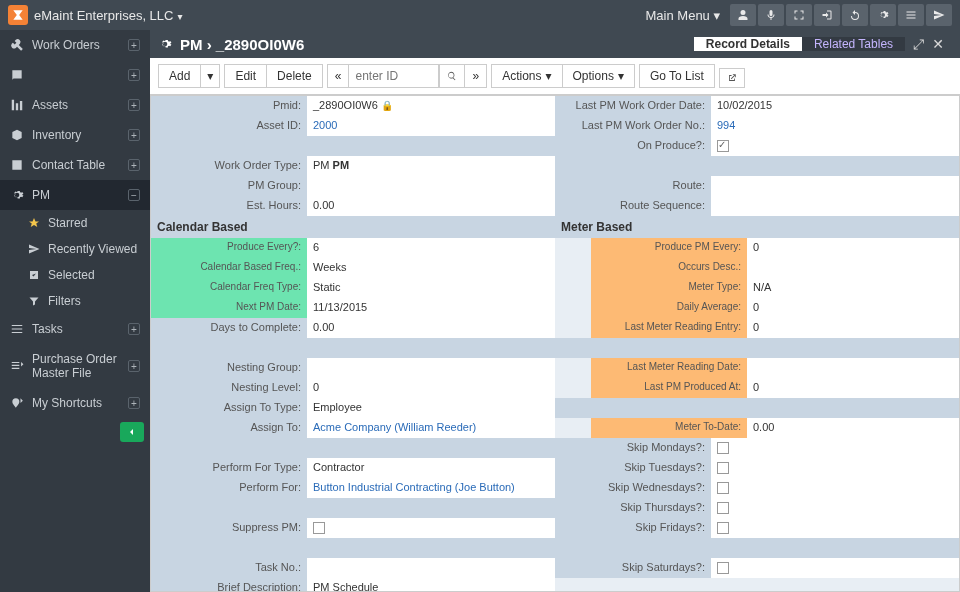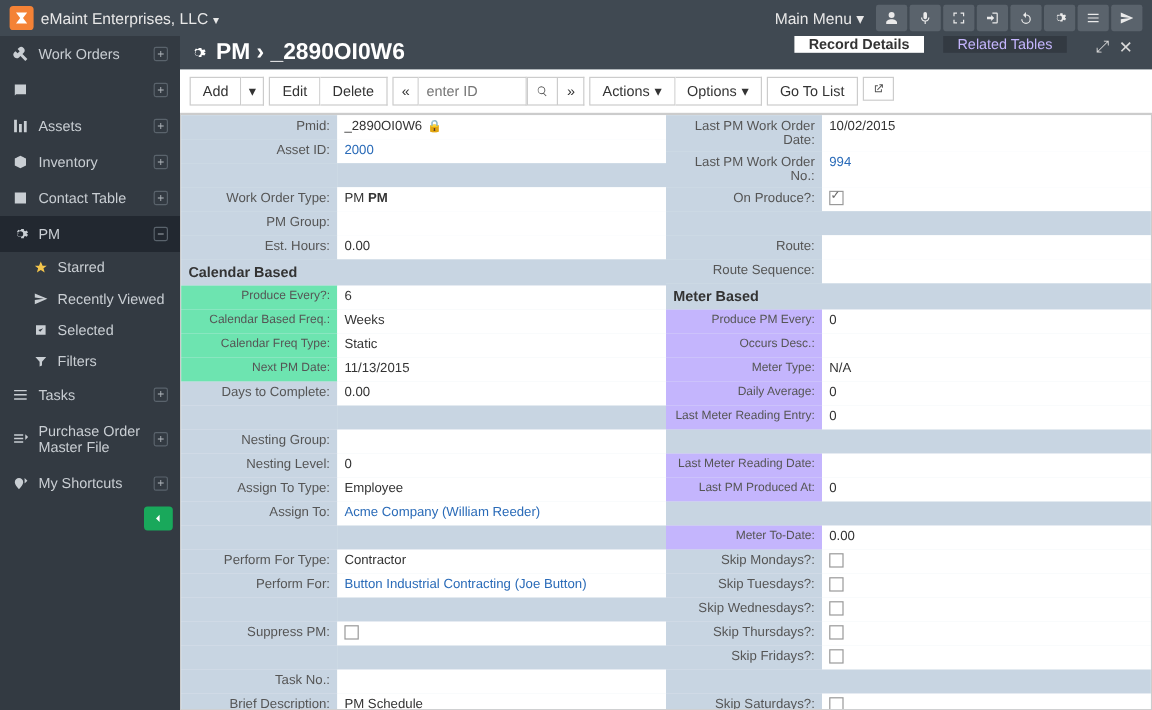--- a/index.html
+++ b/index.html
@@ -30,48 +30,48 @@
   .subnav .sub-item { display:flex; align-items:center; gap:8px; padding:6px 10px; cursor:pointer; }
   .subnav .sub-item svg { width:12px; height:12px; fill:#c9ced3; }
   .star svg { fill:#f3c54c !important; }
   .back-btn { align-self:flex-end; margin:4px 6px 0 0; width:24px; height:20px; background:#19a85b; border-radius:3px; display:flex; align-items:center; justify-content:center; cursor:pointer;}
   .back-btn svg { width:12px; height:12px; fill:#fff; }
 
   
   .main { flex:1; display:flex; flex-direction:column; background:#d9e0e7; overflow:hidden; }
   .crumb-row { height:28px; background:#404952; color:#fff; display:flex; align-items:center; padding:0 8px; gap:8px; }
   .crumb-row svg { width:14px; height:14px; fill:#fff; }
-  .crumb-text { font-size:19px; font-weight:600; }
-  .tab-strip { margin-left:auto; display:flex; align-items:flex-start; height:100%;gap:16px; }
+  .crumb-text { font-size:15px; font-weight:600; }
+  .tab-strip { margin-left:auto; display:flex; align-items:center; height:100%; }
   .tab { padding: 0 12px; display:flex; align-items:center; font-size:12px; background:#333a42; color:#c4b5fd; cursor:pointer; }
   .tab.active { background:#fff; color:#333; font-weight:600; }
   .tab-tools { display:flex; align-items:center; gap:8px; padding:0 8px; color:#d9d9d9;}
   .tab-tools span { cursor:pointer; font-size:14px; }
 
-  .toolbar { background:#fff; border-bottom:1px solid #ccc; padding:6px 8px; display:flex; gap:4px; align-items:flex-start; }
+  .toolbar { background:#fff; border-bottom:1px solid #ccc; padding:6px 8px; display:flex; gap:4px; align-items:flex-end; }
   .btn-group { display:flex; }
   .btn { border:1px solid #ccc; background:#fff; padding:4px 10px; font-size:12px; cursor:pointer; color:#333; display:flex; align-items:center; gap:4px; }
   .btn-group .btn + .btn { border-left: none; }
   .btn.small { padding:4px 6px; }
   .btn.icon-only { padding:4px 7px; }
   .btn svg { width:10px; height:10px; fill:#555; }
   .input-id { border:1px solid #ccc; padding:4px 6px; width:90px; font-size:12px; border-left:none; }
 
   .record-body { flex:1; overflow:auto; background:#e8eef4; border:1px solid #ccc; margin:0; padding:0; }
   .grid2 { display:flex; }
   .col { flex:1; }
   .row { display:flex; align-items:stretch; min-height:20px; }
-  .label { width:130px; text-align:right; padding:3px 6px; color:#555; font-size:11px; background:#c8d5e2; }
+  .label { width:156px; text-align:right; padding:3px 6px; color:#555; font-size:11px; background:#c8d5e2; }
   .label.small { font-size:10px; }
   .value { flex:1; padding:3px 6px; font-size:11px; background:#fff; color:#333; }
   .value.link { color:#2a6bb8; }
   .section-head { background:#c8d5e2; font-weight:bold; padding:4px 6px; font-size:12px; color:#333; }
   .cal-green .label { background:#6de4b0; }
   .cal-green .value { background:#fff; }
-  .meter-yellow .label { background:#c4b5fd; }
+  .meter-yellow .label { background:#fdba74;margin-left:36px; }
   .meter-yellow .value { background:#fff; }
   .row.spacer .label, .row.spacer .value { background:#c8d5e2; min-height:20px; }
   .row.spacer .value { background:#c8d5e2; }
   .chk { width:12px; height:12px; border:1px solid #999; display:inline-block; background:#fff; vertical-align:middle;}
   .chk.checked::after { content:"✓"; font-size:10px; color:#666; position:relative; top:-3px; left:0px; }
   .lock { color:#c0392b; font-size:10px; margin-left:4px; }
   .bold { font-weight:bold; }
 
   ::-webkit-scrollbar { width:8px; }
   ::-webkit-scrollbar-thumb { background:#b0b8c0; }

